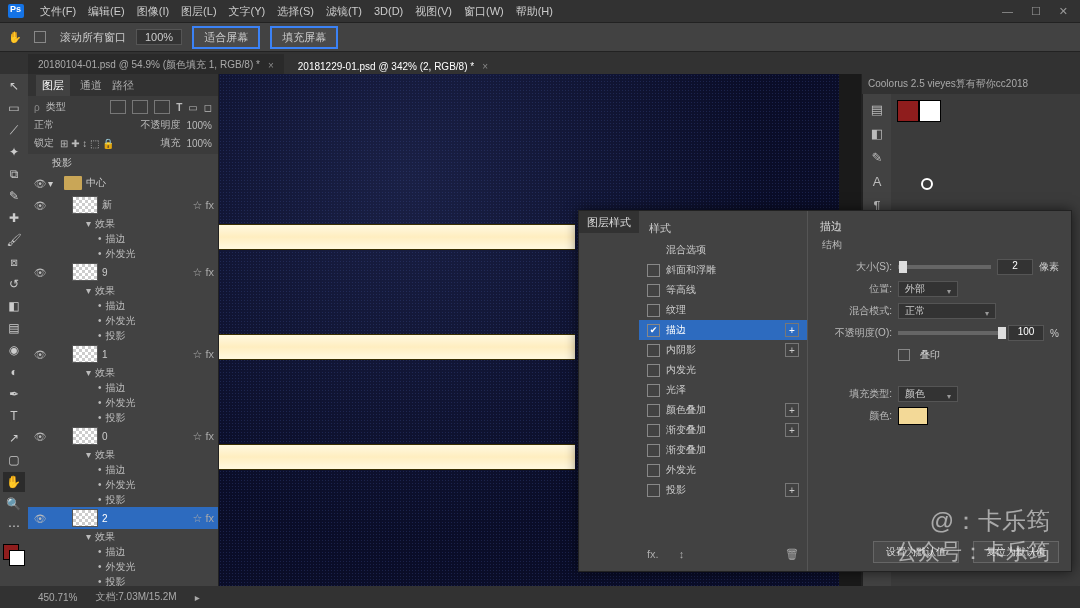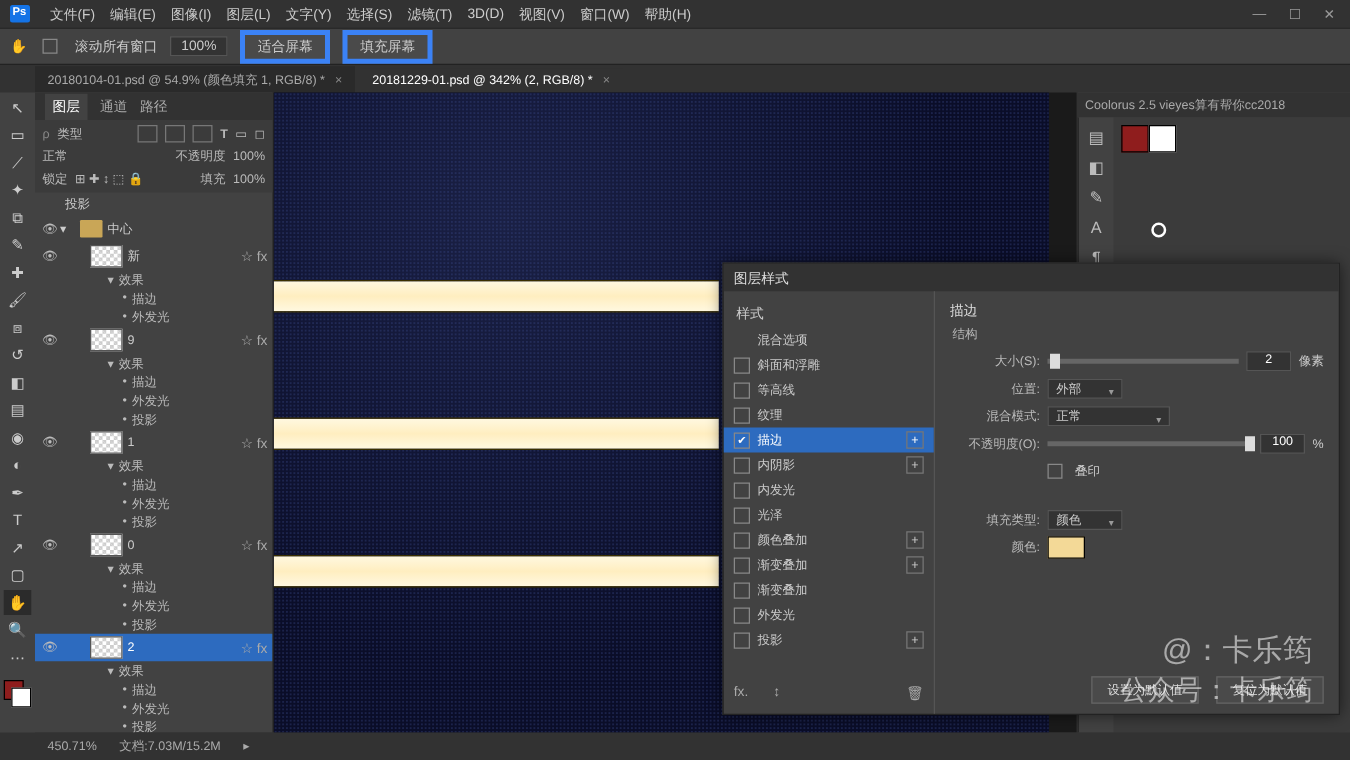--- a/index.html
+++ b/index.html
@@ -6,22 +6,22 @@
 .app{width:1080px;height:608px;position:relative;background:#323232}
 .menubar{height:22px;background:#323232;display:flex;align-items:center;padding-left:8px;gap:12px;color:#ccc;font-size:11px}
 .menubar .logo{width:16px;height:14px;background:#1473e6;border-radius:2px;margin-right:4px;position:relative}
 .menubar .logo::after{content:"Ps";color:#fff;font-size:9px;font-weight:bold;position:absolute;left:2px;top:0}
 .menubar span{cursor:default}
 .winctl{margin-left:auto;display:flex;gap:18px;padding-right:12px;color:#999}
 .optbar{height:28px;background:#424242;display:flex;align-items:center;padding:0 6px;gap:10px;color:#ccc;font-size:11px;border-top:1px solid #222;border-bottom:1px solid #222}
 .handicon{width:18px;height:16px;display:flex;align-items:center;justify-content:center}
 .chk{width:10px;height:10px;border:1px solid #888;display:inline-block;margin-right:4px}
 .zoombox{background:#333;border:1px solid #555;padding:1px 8px}
-.obtn{background:#4a4a4a;border:4px solid #3b82f6;padding:2px 10px}
-.tabbar{height:24px;background:#323232;display:flex;align-items:center;padding-left:28px;gap:4px;font-size:10px;color:#aaa}
+.obtn{background:#4a4a4a;border:2px solid #3b82f6;padding:2px 10px}
+.tabbar{height:24px;background:#323232;display:flex;align-items:flex-end;padding-left:28px;gap:4px;font-size:10px;color:#aaa}
 .tab{padding:4px 10px 4px 10px;background:#2a2a2a;display:flex;align-items:center;gap:8px}
 .tab.active{background:#323232;color:#fff}
 .tab .x{color:#888}
 .workzone{position:absolute;left:28px;top:74px;right:0;bottom:22px;display:flex}
 
 .toolbox{position:absolute;left:0;top:74px;width:28px;bottom:22px;background:#424242;display:flex;flex-direction:column;align-items:center;padding-top:2px;gap:2px}
 .tool{width:22px;height:20px;display:flex;align-items:center;justify-content:center;color:#ccc;font-size:12px}
 .tool.sel{background:#2b2b2b}
 .swatches{margin-top:6px;position:relative;width:22px;height:22px}
 .sw1{position:absolute;left:0;top:0;width:14px;height:14px;background:#8f1d1d;border:1px solid #000}
@@ -61,21 +61,21 @@
 .rc-title{height:20px;background:#323232;display:flex;align-items:center;padding:0 6px;font-size:10px;color:#aaa}
 .colorwheel{flex:1;display:flex;align-items:center;justify-content:center;position:relative;background:#3b3b3b}
 .wheel{width:168px;height:168px;border-radius:50%;background:conic-gradient(red,orange,yellow,lime,cyan,blue,violet,magenta,red);position:relative}
 .wheel::after{content:"";position:absolute;inset:24px;border-radius:50%;background:#3b3b3b}
 .tri{position:absolute;left:50%;top:50%;transform:translate(-50%,-50%);width:0;height:0;border-left:54px solid transparent;border-right:54px solid transparent;border-top:92px solid #fff;filter:drop-shadow(0 0 0 #000)}
 .trioverlay{position:absolute;left:50%;top:50%;transform:translate(-50%,-50%);width:0;height:0;border-left:54px solid transparent;border-right:54px solid transparent;border-top:92px solid rgba(255,0,0,.6)}
 .dot{position:absolute;width:8px;height:8px;border:2px solid #fff;border-radius:50%}
 .sw-cur{position:absolute;left:6px;top:6px;display:flex}
 .sw-cur div{width:20px;height:20px;border:1px solid #000}
 
-.dialog{position:absolute;left:578px;top:210px;width:492px;height:360px;background:#424242;border:1px solid #222;box-shadow:0 0 12px rgba(0,0,0,.6);display:flex;flex-direction:column}
+.dialog{position:absolute;left:578px;top:210px;width:492px;height:360px;background:#424242;border:1px solid #222;box-shadow:0 0 12px rgba(0,0,0,.6);display:flex;flex-direction:row}
 .dlg-title{height:22px;background:#323232;display:flex;align-items:center;padding:0 8px;color:#ddd;font-size:11px}
 .dlg-body{flex:1;display:flex}
 .dlg-left{width:168px;border-right:1px solid #555;display:flex;flex-direction:column;padding:6px 0}
 .dlg-left .hdr{padding:4px 10px;color:#ccc;font-size:11px}
 .stylerow{display:flex;align-items:center;height:20px;padding:0 8px;gap:6px;color:#ccc;font-size:10px}
 .stylerow .cb{width:11px;height:11px;border:1px solid #888;display:inline-flex;align-items:center;justify-content:center;font-size:9px;color:#fff}
 .stylerow.sel{background:#2d6bbf;color:#fff}
 .stylerow .plus{margin-left:auto;width:12px;height:12px;border:1px solid #777;display:flex;align-items:center;justify-content:center;font-size:10px}
 .dlg-left .foot{margin-top:auto;padding:4px 8px;display:flex;gap:20px;color:#aaa}
 .dlg-right{flex:1;padding:8px 12px;display:flex;flex-direction:column;font-size:10px;color:#ccc}

